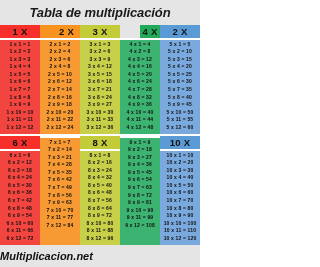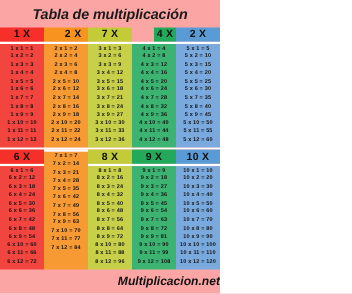--- a/index.html
+++ b/index.html
@@ -10,21 +10,21 @@
     width: 200px;
     height: 267px;
     background: #ffffff;
     font-family: "Liberation Sans", sans-serif;
     overflow: hidden;
   }
   .page {
     width: 200px;
     height: 267px;
     position: relative;
-    background: #fca5a5;
+    background: #e5e5e5;
     box-sizing: border-box;
   }
   .title {
     text-align: center;
     font-family: "Liberation Sans", sans-serif;
     font-weight: bold;
     font-style: italic;
     font-size: 13px;
     color: #1a1a1a;
     line-height: 25px;
@@ -71,21 +71,21 @@
     text-align: center;
     font-size: 5px;
     font-weight: bold;
     color: #111111;
     line-height: 7.6px;
     height: 7.6px;
     white-space: nowrap;
     letter-spacing: 0.15px;
   }
   .footer {
-    text-align: right;
+    text-align: left;
     font-family: "Liberation Sans", sans-serif;
     font-weight: bold;
     font-style: italic;
     font-size: 11px;
     color: #111111;
     height: 19px;
     line-height: 22px;
   }
 </style>
 </head>
@@ -126,21 +126,21 @@
           <div class="cell">2 x 6 = 12</div>
           <div class="cell">2 x 7 = 14</div>
           <div class="cell">2 x 8 = 16</div>
           <div class="cell">2 x 9 = 18</div>
           <div class="cell">2 x 10 = 20</div>
           <div class="cell">2 x 11 = 22</div>
           <div class="cell">2 x 12 = 24</div>
         </div>
       </div>
       <div class="col">
-        <div class="col-head" style="background: rgb(195, 204, 56);">7 X</div>
+        <div class="col-head" style="background: rgb(195, 204, 56);">3 X</div>
         <div class="col-sep"></div>
         <div class="col-body" style="background: rgb(200, 208, 74);">
           <div class="cell">3 x 1 = 3</div>
           <div class="cell">3 x 2 = 6</div>
           <div class="cell">3 x 3 = 9</div>
           <div class="cell">3 x 4 = 12</div>
           <div class="cell">3 x 5 = 15</div>
           <div class="cell">3 x 6 = 18</div>
           <div class="cell">3 x 7 = 21</div>
           <div class="cell">3 x 8 = 24</div>
@@ -236,21 +236,20 @@
           <div class="cell">8 x 6 = 48</div>
           <div class="cell">8 x 7 = 56</div>
           <div class="cell">8 x 8 = 64</div>
           <div class="cell">8 x 9 = 72</div>
           <div class="cell">8 x 10 = 80</div>
           <div class="cell">8 x 11 = 88</div>
           <div class="cell">8 x 12 = 96</div>
         </div>
       </div>
       <div class="col">
-        <div class="col-head" style="background: rgb(34, 169, 90);">9 X</div>
         <div class="col-sep"></div>
         <div class="col-body" style="background: rgb(60, 179, 113);">
           <div class="cell">9 x 1 = 9</div>
           <div class="cell">9 x 2 = 18</div>
           <div class="cell">9 x 3 = 27</div>
           <div class="cell">9 x 4 = 36</div>
           <div class="cell">9 x 5 = 45</div>
           <div class="cell">9 x 6 = 54</div>
           <div class="cell">9 x 7 = 63</div>
           <div class="cell">9 x 8 = 72</div>

